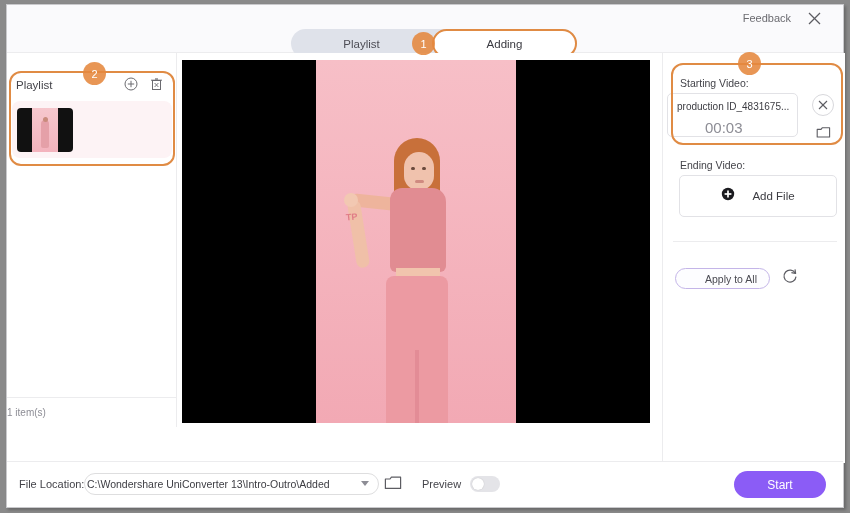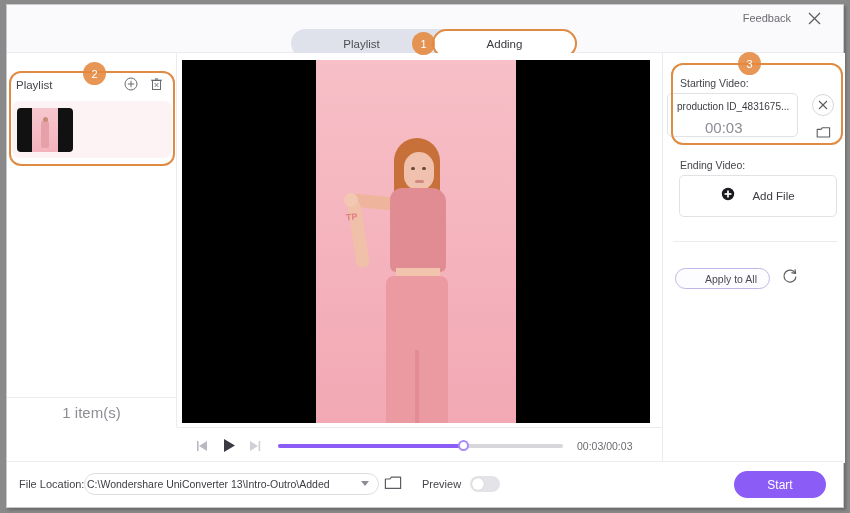--- a/index.html
+++ b/index.html
@@ -149,22 +149,22 @@
     line-height: 13px;
     width: 85px;
   }
   .pl-dur { font-size: 9px; color: #8d8d95; margin-top: 5px; }
 
   .pl-footer {
     position: absolute;
     left: 0; bottom: 0;
     width: 169px; height: 30px;
     border-top: 1px solid #ececee;
-    display: flex; align-items: center; justify-content: center;
-    font-size: 15px; color: #8d8d95;
+    display: flex; align-items: center; justify-content: flex-start;
+    font-size: 10px; color: #8d8d95;
   }
 
   
   .video-panel {
     position: absolute;
     left: 170px; top: 48px;
     width: 485px; height: 374px;
     background: #ffffff;
   }
   .video-stage {
@@ -540,46 +540,20 @@
         <div class="w-arm2"></div>
         <div class="w-hand"></div>
         <div class="w-waist"></div>
         <div class="w-pants"></div>
         <div class="w-legsplit"></div>
         <div class="w-tag">TP</div>
       </div>
     </div>
   </div>
 
-  <div class="controls">
-    <span class="ctl first">
-      <svg width="15" height="14" viewBox="0 0 15 14">
-        <polygon points="12,2 12,12 4,7" fill="#b9b9c2"></polygon>
-        <rect x="2" y="2" width="1.6" height="10" fill="#b9b9c2"></rect>
-      </svg>
-    </span>
-    <span class="ctl">
-      <svg width="17" height="17" viewBox="0 0 17 17">
-        <polygon points="4,2 15,8.5 4,15" fill="#3a3a42"></polygon>
-      </svg>
-    </span>
-    <span class="ctl">
-      <svg width="15" height="14" viewBox="0 0 15 14">
-        <polygon points="3,2 3,12 11,7" fill="#cfcfd6"></polygon>
-        <rect x="11.6" y="2" width="1.6" height="10" fill="#cfcfd6"></rect>
-      </svg>
-    </span>
-
-    <div class="seek">
-      <div class="seek-fill" style="width: 65%;"></div>
-      <div class="seek-knob" style="left: 65%;"></div>
-    </div>
-
-    <div class="time-label">00:03/00:03</div>
-  </div>
 
   <div class="right-panel">
     <div class="rp-outline"></div>
 
     <div class="rp-label" id="lbl-start">Starting Video:</div>
 
     <div class="start-box">
       <div class="start-name">production ID_4831675...</div>
       <div class="start-dur">00:03</div>
     </div>

